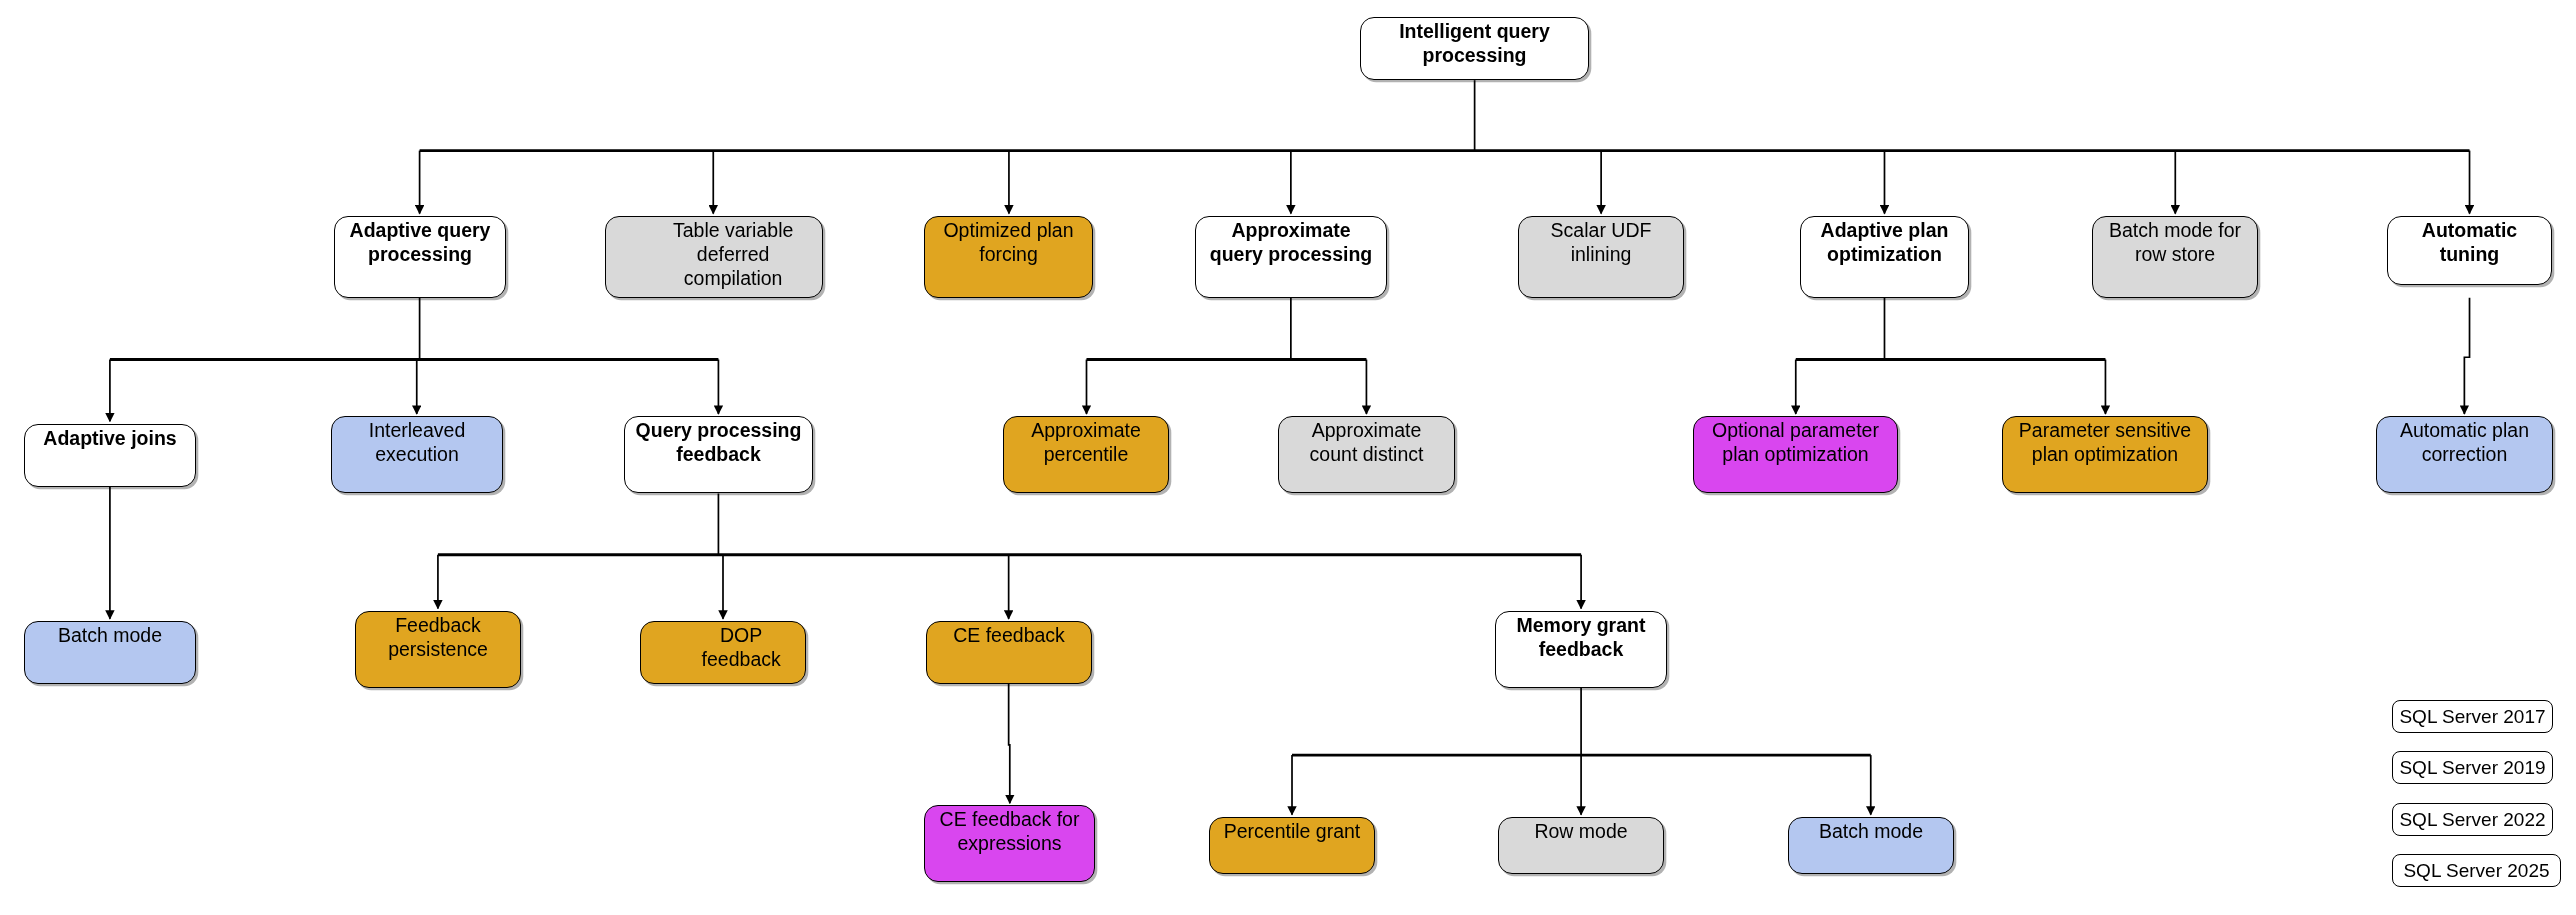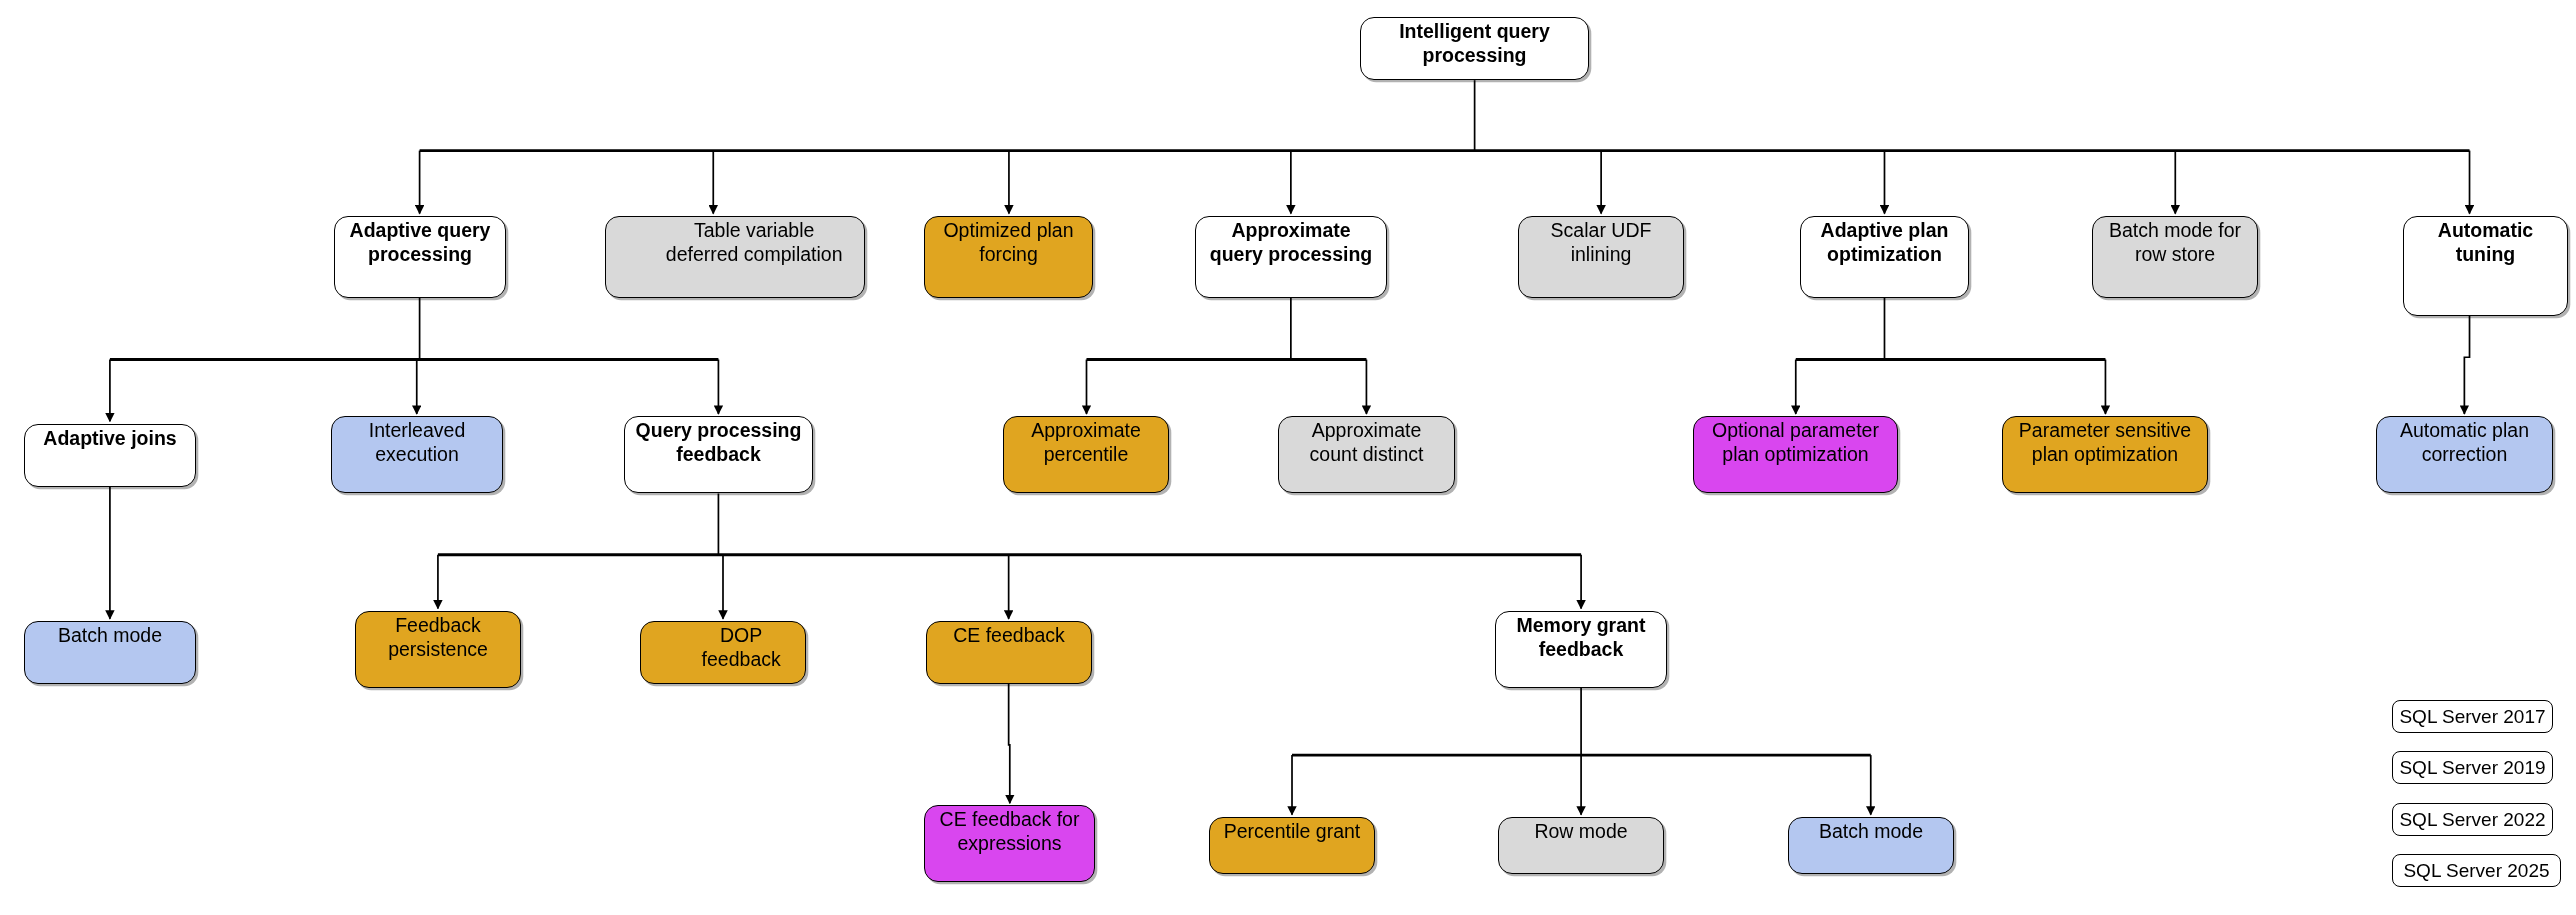--- a/index.html
+++ b/index.html
@@ -125,21 +125,21 @@
 
   <div id="nodes-layer">
       <div class="node fill-white bold" style="left: 1360px; top: 17px; width: 229px; height: 63px;">
         <span class="lbl">Intelligent query
 processing</span>
       </div>
       <div class="node fill-white bold" style="left: 334px; top: 216px; width: 172px; height: 82px;">
         <span class="lbl">Adaptive query
 processing</span>
       </div>
-      <div class="node fill-gray" style="left: 605px; top: 216px; width: 260px; height: 82px; padding-left: 44px;">
+      <div class="node fill-gray" style="left: 605px; top: 216px; width: 218px; height: 82px; padding-left: 44px;">
         <span class="lbl">Table variable
 deferred compilation</span>
       </div>
       <div class="node fill-orange" style="left: 924px; top: 216px; width: 169px; height: 82px;">
         <span class="lbl">Optimized plan
 forcing</span>
       </div>
       <div class="node fill-white bold" style="left: 1195px; top: 216px; width: 192px; height: 82px;">
         <span class="lbl">Approximate
 query processing</span>
@@ -149,21 +149,21 @@
 inlining</span>
       </div>
       <div class="node fill-white bold" style="left: 1800px; top: 216px; width: 169px; height: 82px;">
         <span class="lbl">Adaptive plan
 optimization</span>
       </div>
       <div class="node fill-gray" style="left: 2092px; top: 216px; width: 166px; height: 82px;">
         <span class="lbl">Batch mode for
 row store</span>
       </div>
-      <div class="node fill-white bold" style="left: 2387px; top: 216px; width: 165px; height: 100px; margin-left: 16px;">
+      <div class="node fill-white bold" style="left: 2387px; top: 216px; width: 165px; height: 69px;">
         <span class="lbl">Automatic
 tuning</span>
       </div>
       <div class="node fill-white bold" style="left: 24px; top: 424px; width: 172px; height: 63px;">
         <span class="lbl">Adaptive joins</span>
       </div>
       <div class="node fill-blue" style="left: 331px; top: 416px; width: 172px; height: 77px;">
         <span class="lbl">Interleaved
 execution</span>
       </div>

